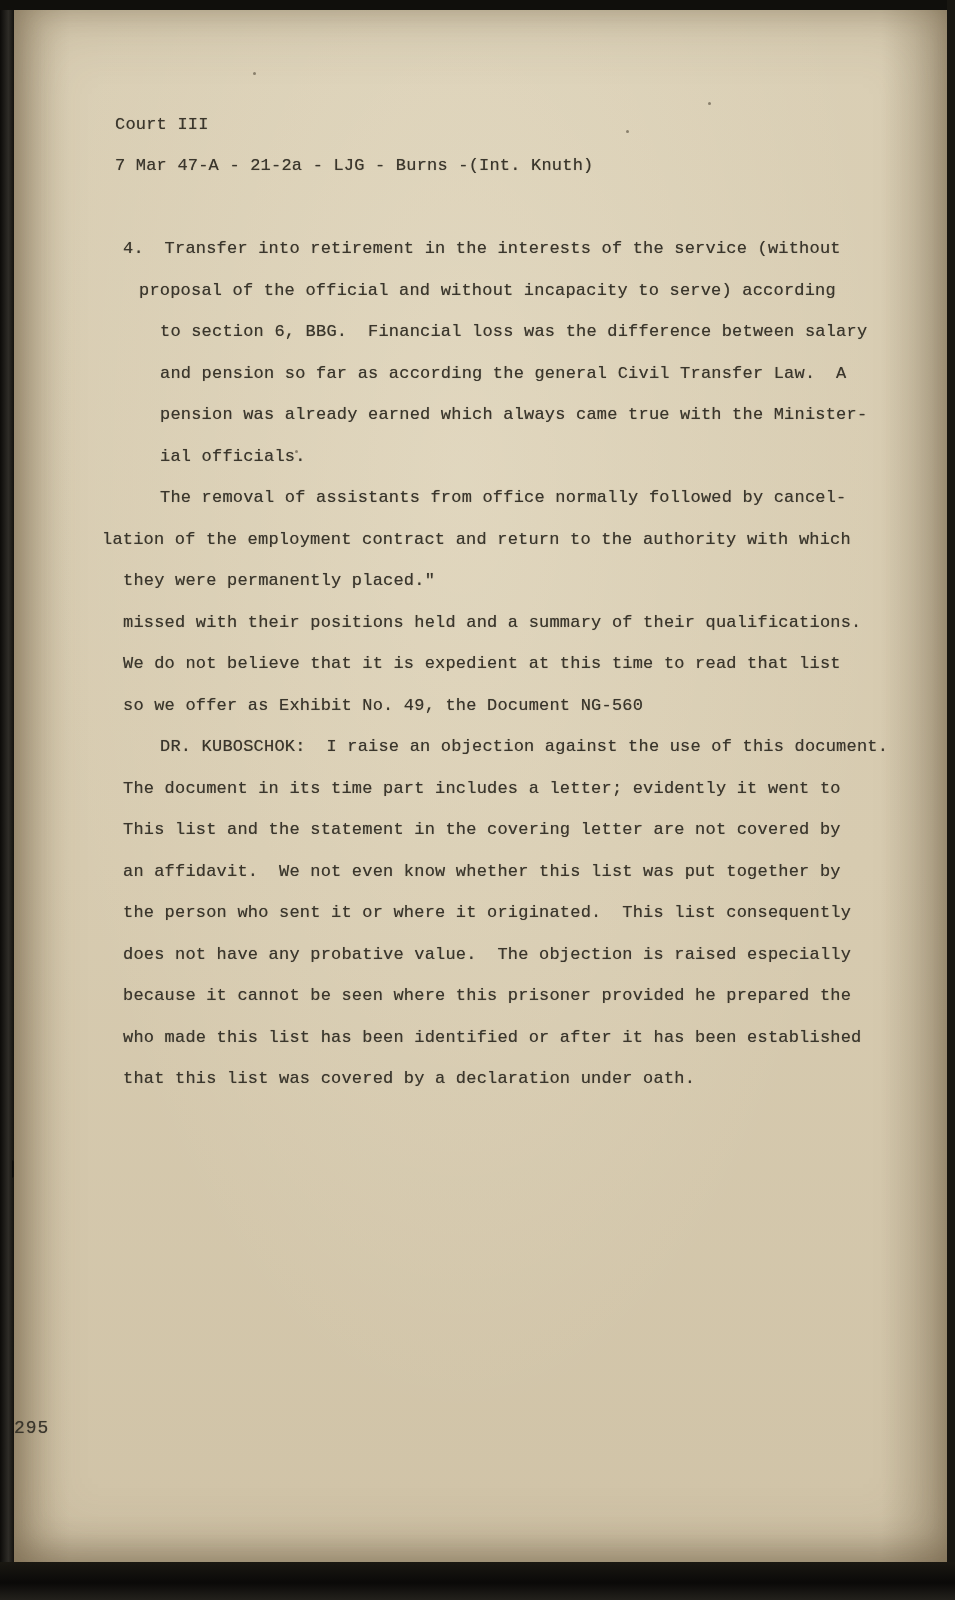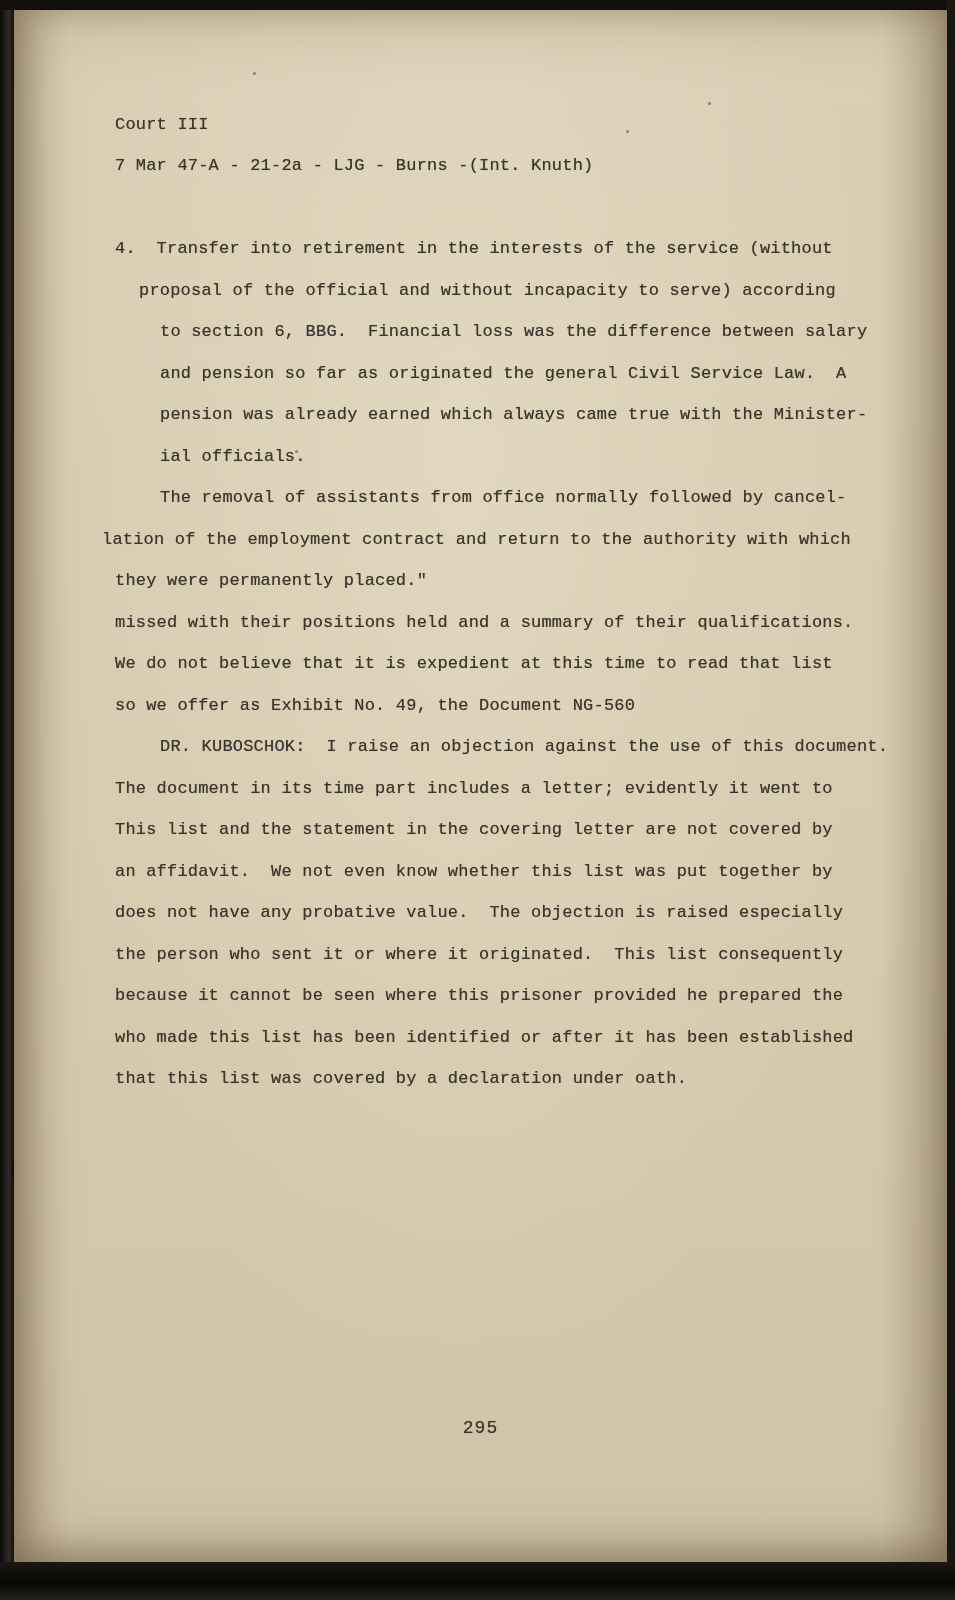--- a/index.html
+++ b/index.html
@@ -65,28 +65,28 @@
   }
   .body-block {
     margin-top: 42px;
   }
   .line {
     white-space: pre;
     line-height: 41.5px;
     height: 41.5px;
   }
   .indent--1 { margin-left: -13px; }
-  .indent-0  { margin-left: 0; }
+  .indent-0  { margin-left: 8px; }
   .indent-1  { margin-left: 24px; }
   .indent-2  { margin-left: 45px; }
   .page-number {
     position: absolute;
     left: 0; right: 0;
     top: 1408px;
-    text-align: center;
+    text-align: left;
     color: #3a362c;
     font-size: 18px;
     letter-spacing: 1px;
     text-shadow: 0 0 0.7px rgba(58,54,44,0.65);
   }
   
   .speck {
     position: absolute;
     width: 3px; height: 3px;
     border-radius: 50%;
@@ -107,35 +107,35 @@
   <div class="paper">
 
     <div class="content">
       <div class="hline">Court III</div>
       <div class="hline">7 Mar 47-A - 21-2a - LJG - Burns -(Int. Knuth)</div>
 
       <div class="body-block">
           <div class="line indent-0">4.  Transfer into retirement in the interests of the service (without</div>
           <div class="line indent-1">proposal of the official and without incapacity to serve) according</div>
           <div class="line indent-2">to section 6, BBG.  Financial loss was the difference between salary</div>
-          <div class="line indent-2">and pension so far as originated the general Civil Service Law.  A</div>
+          <div class="line indent-2">and pension so far as according the general Civil Transfer Law.  A</div>
           <div class="line indent-2">pension was already earned which always came true with the Minister-</div>
           <div class="line indent-2">ial officials.</div>
           <div class="line indent-2">The removal of assistants from office normally followed by cancel-</div>
           <div class="line indent--1">lation of the employment contract and return to the authority with which</div>
           <div class="line indent-0">they were permanently placed."</div>
           <div class="line indent-0">missed with their positions held and a summary of their qualifications.</div>
           <div class="line indent-0">We do not believe that it is expedient at this time to read that list</div>
           <div class="line indent-0">so we offer as Exhibit No. 49, the Document NG-560</div>
           <div class="line indent-2">DR. KUBOSCHOK:  I raise an objection against the use of this document.</div>
           <div class="line indent-0">The document in its time part includes a letter; evidently it went to</div>
           <div class="line indent-0">This list and the statement in the covering letter are not covered by</div>
           <div class="line indent-0">an affidavit.  We not even know whether this list was put together by</div>
+          <div class="line indent-0">the person who sent it or where it originated.  This list consequently</div>
           <div class="line indent-0">does not have any probative value.  The objection is raised especially</div>
-          <div class="line indent-0">the person who sent it or where it originated.  This list consequently</div>
           <div class="line indent-0">because it cannot be seen where this prisoner provided he prepared the</div>
           <div class="line indent-0">who made this list has been identified or after it has been established</div>
           <div class="line indent-0">that this list was covered by a declaration under oath.</div>
         </div>
     </div>
 
     <div class="page-number">295</div>
 
     <div class="speck" style="left:694px; top:92px;"></div>
     <div class="speck" style="left:612px; top:120px;"></div>

